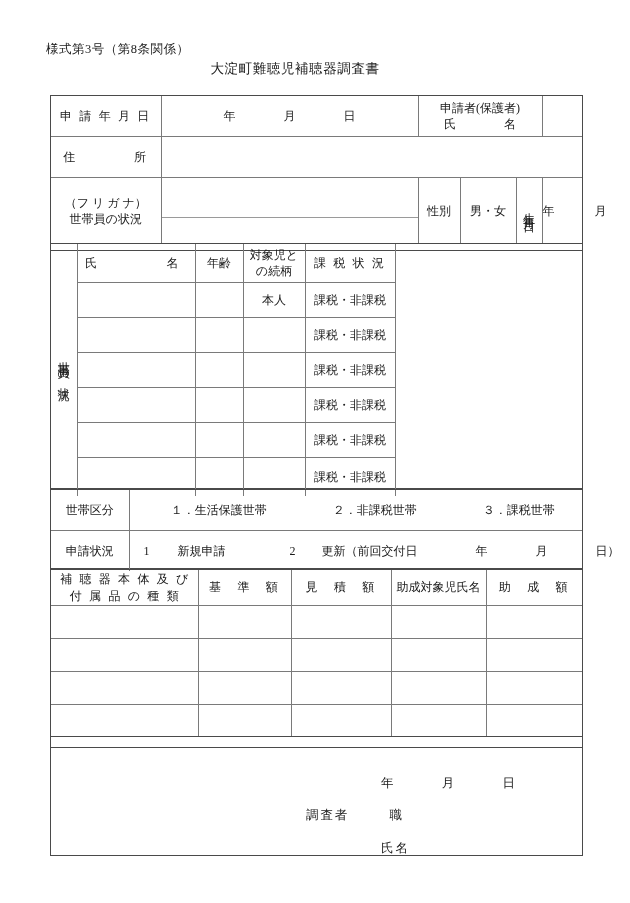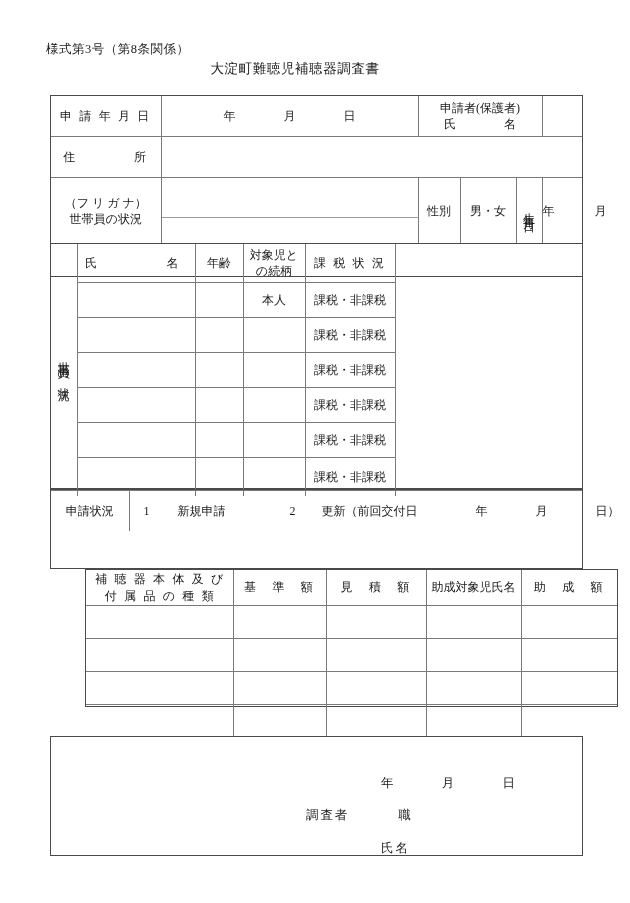--- a/index.html
+++ b/index.html
@@ -125,41 +125,40 @@
     top: 38px;
     font-size: 12.5px;
     white-space: nowrap;
   }
   .confirm-role {
     position: absolute;
     left: 255px;
     top: 70px;
     font-size: 12.5px;
     white-space: nowrap;
-    font-family: Liberation Mono, monospace;
   }
   .confirm-role .r1 { display: inline-block; letter-spacing: 0.15em; }
   .confirm-role .rgap { display: inline-block; width: 34px; }
   .confirm-name {
     position: absolute;
     left: 330px;
     top: 103px;
     font-size: 12.5px;
     letter-spacing: 0.15em;
   }
 </style>
 </head>
 <body>
 
 <div class="page">
 
   <div class="form-code">様式第3号（第8条関係）</div>
   <div class="doc-title">大淀町難聴児補聴器調査書</div>
 
-  <div class="frame" style="top:95px; height:182px;">
+  <div class="frame" style="top:95px; height:156px;">
     <table class="grid">
       <colgroup>
         <col style="width:110px">
         <col style="width:155px">
         <col style="width:102px">
         <col style="width:42px">
         <col style="width:56px">
         <col style="width:26px">
         <col>
       </colgroup>
@@ -284,20 +283,30 @@
       </table>
   </div>
 
   <div class="frame" style="top:489px; height:80px;">
     <table class="grid">
       <colgroup>
         <col style="width:78px">
         <col>
       </colgroup>
       <tbody>
+          <tr>
+        <td class="noleft notop" style="height:40px;">世帯区分</td>
+        <td class="notop noright opt-row">
+          <span class="o">１．生活保護世帯</span>
+          <span class="optgap-a"></span>
+          <span class="o">２．非課税世帯</span>
+          <span class="optgap-a"></span>
+          <span class="o">３．課税世帯</span>
+        </td>
+      </tr>
       <tr>
         <td class="noleft nobot" style="height:40px;">申請状況</td>
         <td class="nobot noright opt-row">
           <span class="o">1</span>
           <span style="display:inline-block;width:22px;"></span>
           <span class="o">新規申請</span>
           <span class="optgap-b"></span>
           <span class="o">2</span>
           <span style="display:inline-block;width:20px;"></span>
           <span class="o">更新（前回交付日</span>
@@ -306,21 +315,21 @@
           <span style="display:inline-block;width:42px;"></span>
           <span class="o">月</span>
           <span style="display:inline-block;width:42px;"></span>
           <span class="o">日）</span>
         </td>
       </tr>
     </tbody>
       </table>
   </div>
 
-  <div class="frame" style="top:569px; height:138px;margin-left:35px;">
+  <div class="frame" style="top:569px; height:179px;">
     <table class="grid">
       <colgroup>
         <col style="width:147px">
         <col style="width:93px">
         <col style="width:100px">
         <col style="width:95px">
         <col>
       </colgroup>
       <tbody>
           <tr>

